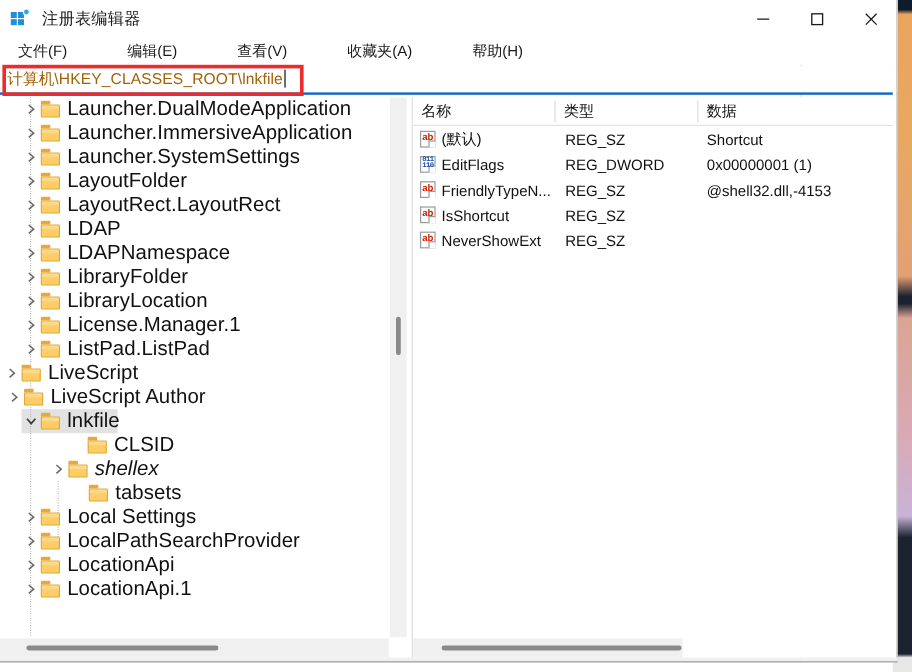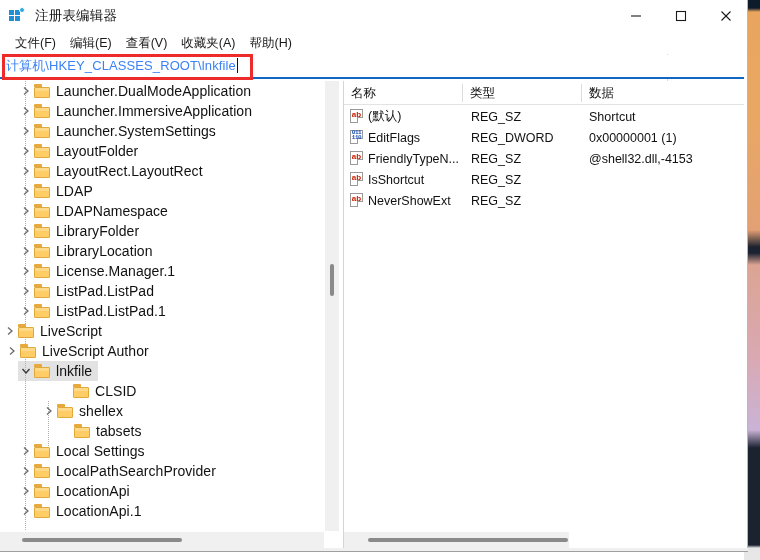--- a/index.html
+++ b/index.html
@@ -118,41 +118,42 @@
 
   
   .menubar {
     position: absolute;
     left: 0; top: 32px;
     width: 748px; height: 22px;
     background: #ffffff;
     display: flex;
     align-items: center;
     padding-left: 8px;
+    gap: 36px;
   }
   .menu-item {
     font-size: 12.5px;
     color: #1a1a1a;
     padding: 2px 7px;
     white-space: nowrap;
   }
 
   
   .addressbar {
     position: absolute;
     left: 0; top: 55px;
     width: 748px; height: 24px;
     background: #ffffff;
     border-bottom: 2px solid #1367c4;
     display: flex;
     align-items: center;
   }
   .address-text {
     font-size: 13px;
-    color: #3b82f6;
+    color: #a16207;
     padding-left: 6px;
     white-space: nowrap;
     letter-spacing: .1px;
   }
   .caret {
     display: inline-block;
     width: 1px;
     height: 15px;
     background: #111111;
     vertical-align: -3px;
@@ -231,21 +232,21 @@
     border-radius: 1px;
   }
   .folder .body::after {
     content: "";
     position: absolute;
     left: 0; top: 0;
     width: 100%; height: 3px;
     background: #ffd98a;
   }
   .tree-row .lbl {
-    font-size: 14px;
+    font-size: 17px;
     color: #111111;
     letter-spacing: .05px;
     text-align: center;
   }
   .tree-row.selected .sel-bg {
     position: absolute;
     left: 0; top: 0;
     height: 20px;
     background: #e2e2e2;
     z-index: 0;
@@ -615,34 +616,20 @@
                     </svg>
                   </span>
                   <span class="folder">
                     <span class="tab"></span>
                     <span class="body"></span>
                   </span>
                   <span class="lbl">ListPad.ListPad</span>
                 </div>
               </div>
               <div class="tree-row">
-                <div class="rowcontent" style="padding-left: 18px;">
-                  <span class="chev">
-                    <svg width="8" height="10" viewBox="0 0 8 10">
-                      <polyline points="2,1.5 6,5 2,8.5" fill="none" stroke="#6b6b6b" stroke-width="1.3"></polyline>
-                    </svg>
-                  </span>
-                  <span class="folder">
-                    <span class="tab"></span>
-                    <span class="body"></span>
-                  </span>
-                  <span class="lbl">ListPad.ListPad.1</span>
-                </div>
-              </div>
-              <div class="tree-row">
                 <div class="rowcontent" style="padding-left: 2px;">
                   <span class="chev">
                     <svg width="8" height="10" viewBox="0 0 8 10">
                       <polyline points="2,1.5 6,5 2,8.5" fill="none" stroke="#6b6b6b" stroke-width="1.3"></polyline>
                     </svg>
                   </span>
                   <span class="folder">
                     <span class="tab"></span>
                     <span class="body"></span>
                   </span>
@@ -682,21 +669,21 @@
                 <div class="rowcontent" style="padding-left: 57px;">
                   <span class="chev"></span>
                   <span class="folder">
                     <span class="tab"></span>
                     <span class="body"></span>
                   </span>
                   <span class="lbl">CLSID</span>
                 </div>
               </div>
               <div class="tree-row">
-                <div class="rowcontent" style="padding-left: 41px;">
+                <div class="rowcontent" style="padding-left: 41px; font-style: italic;">
                   <span class="chev">
                     <svg width="8" height="10" viewBox="0 0 8 10">
                       <polyline points="2,1.5 6,5 2,8.5" fill="none" stroke="#6b6b6b" stroke-width="1.3"></polyline>
                     </svg>
                   </span>
                   <span class="folder">
                     <span class="tab"></span>
                     <span class="body"></span>
                   </span>
                   <span class="lbl">shellex</span>

